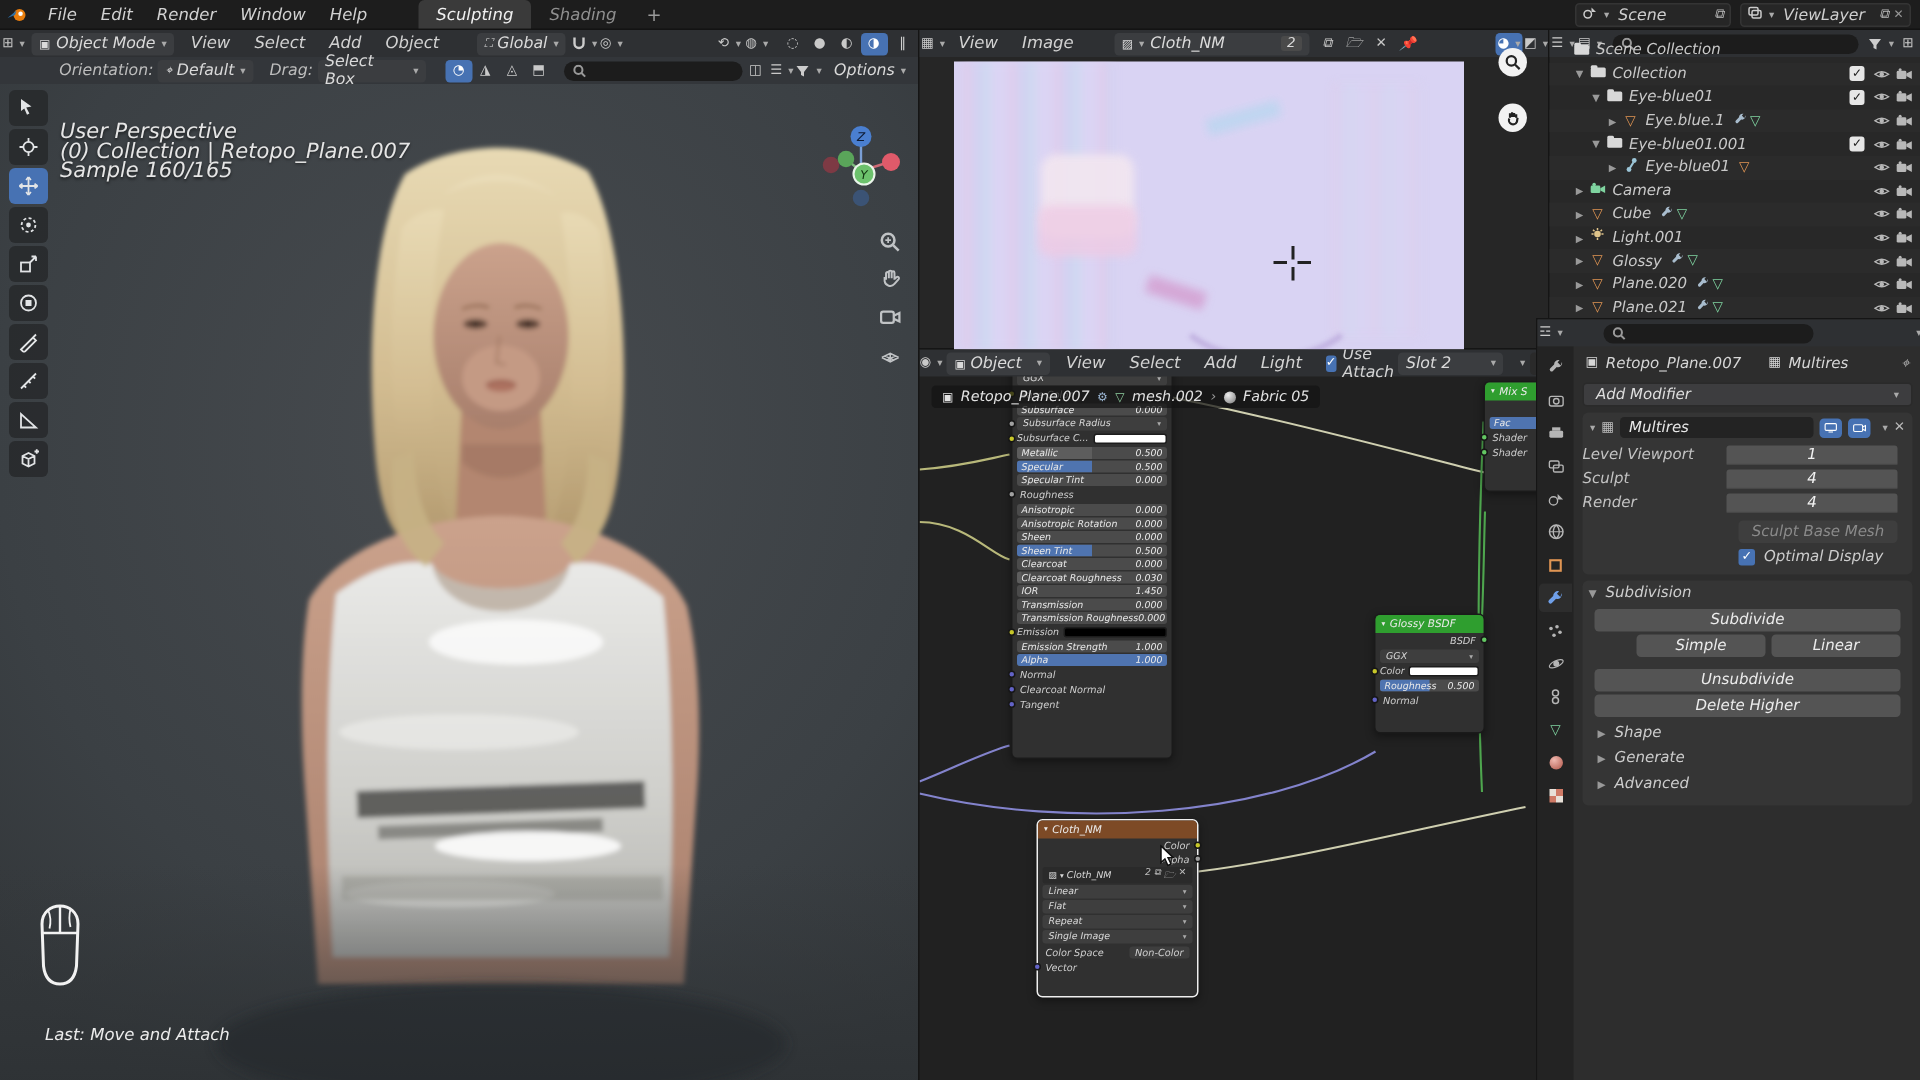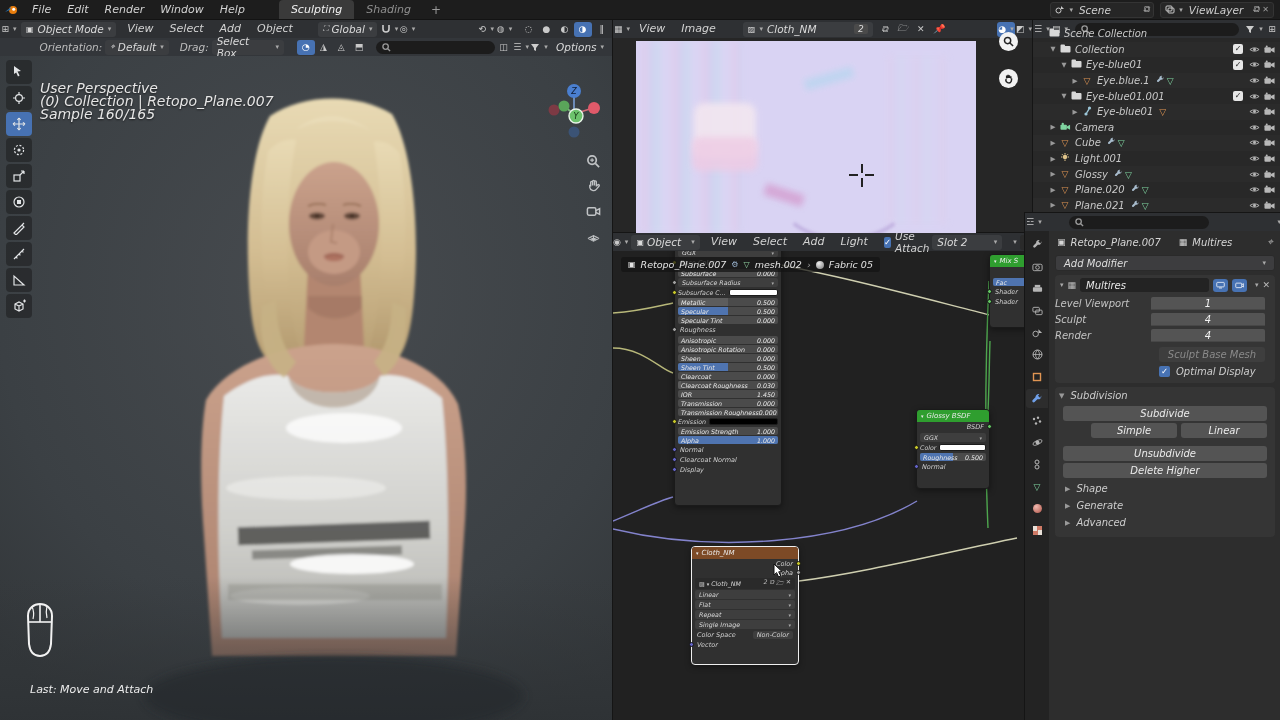--- a/index.html
+++ b/index.html
@@ -636,21 +636,21 @@
           </div>
           <div class="nrow">
             <span>Normal</span>
             <span class="sock" style="left: -3px; top: 2px; background: rgb(99, 99, 199);"></span>
           </div>
           <div class="nrow">
             <span>Clearcoat Normal</span>
             <span class="sock" style="left: -3px; top: 2px; background: rgb(99, 99, 199);"></span>
           </div>
           <div class="nrow">
-            <span>Display</span>
+            <span>Tangent</span>
             <span class="sock" style="left: -3px; top: 2px; background: rgb(99, 99, 199);"></span>
           </div>
         </div>
     </div>
 
     <div class="node" id="node-glossy" style="left:303px;top:176px;width:74px;height:80px;">
       <div class="node-hdr" style="background:#2f9e2f;">
         <span style="font-size:5px;">▾</span>
           <span>Glossy BSDF</span>
       </div>

